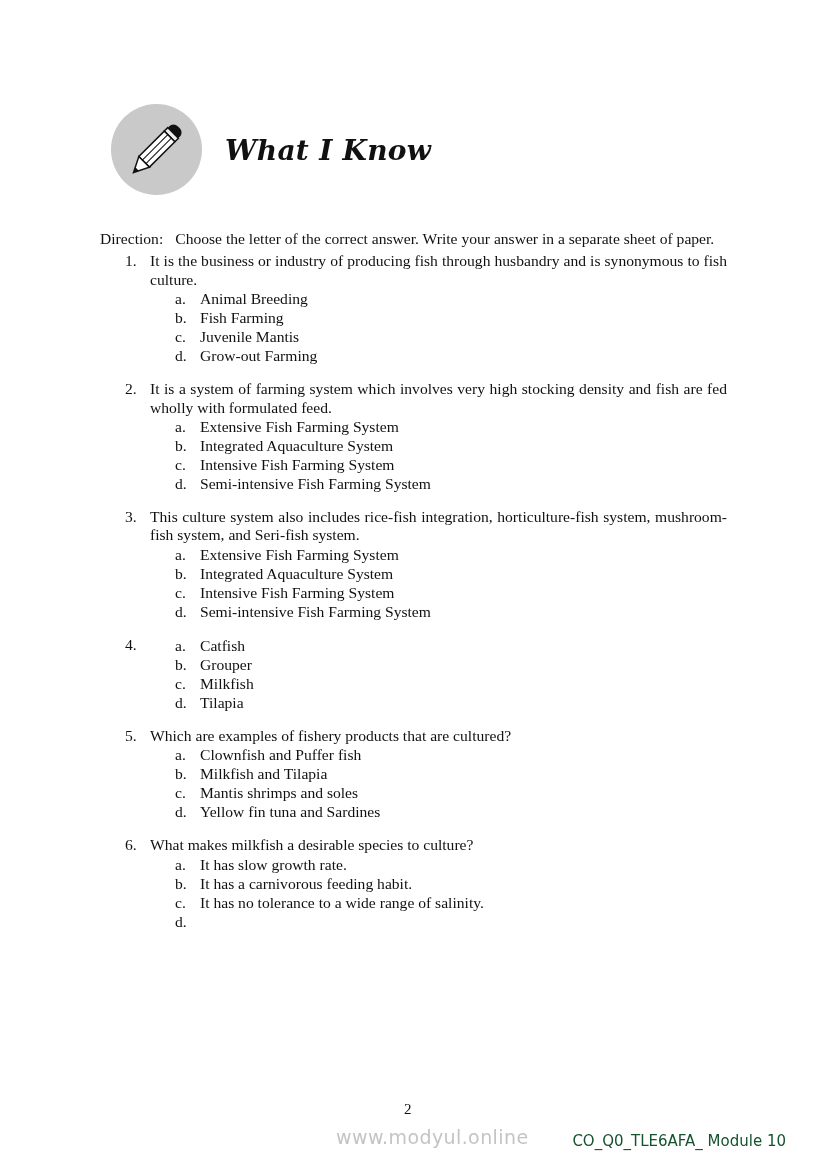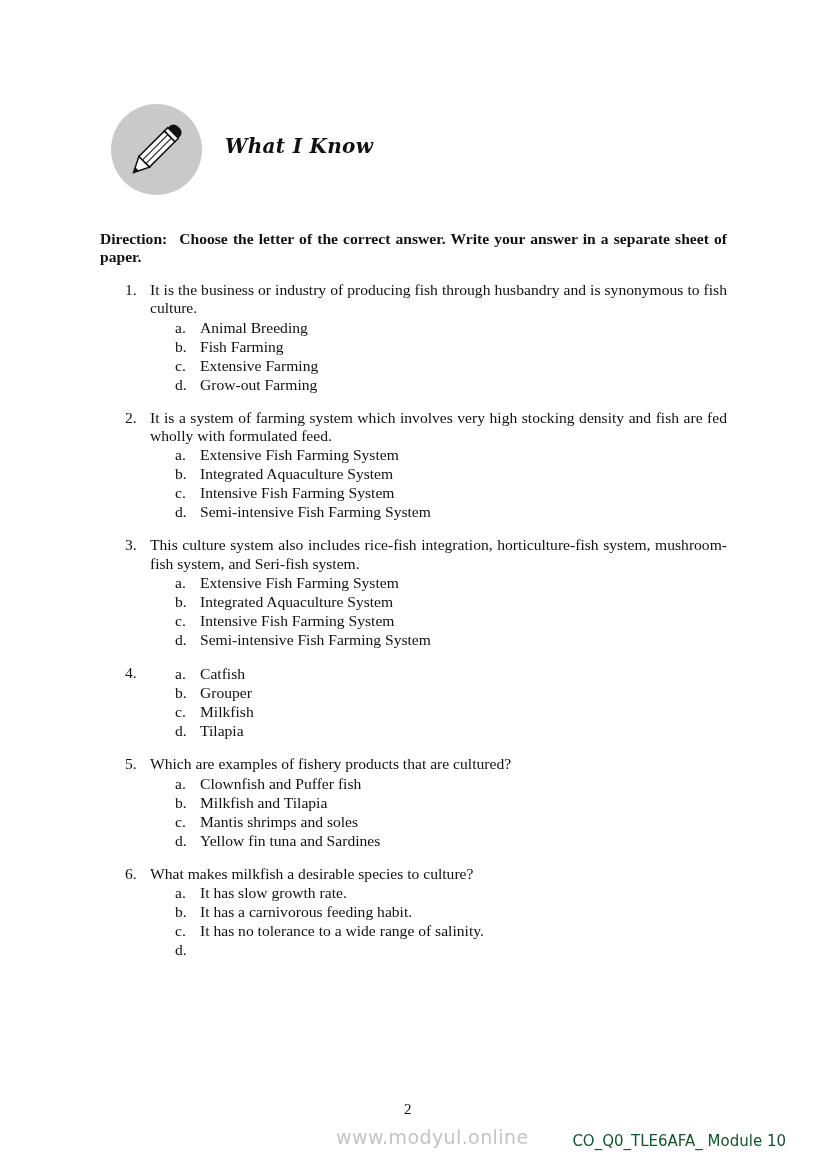--- a/index.html
+++ b/index.html
@@ -2,24 +2,24 @@
 <html><head>
   <meta charset="utf-8">
   <style>
     html, body { margin: 0; padding: 0; background: #ffffff; }
     body { width: 826px; height: 1169px; position: relative; overflow: hidden;
       font-family: "DejaVu Serif", "Liberation Serif", serif; color: #111; }
     .header { position: absolute; left: 111px; top: 104px; width: 400px; height: 92px; }
     .icon-circle { position: absolute; left: 0; top: 0; width: 91px; height: 91px; border-radius: 50%; background: #c9c9c9; }
     .icon-circle svg { position: absolute; left: 0; top: 0; }
     .title { position: absolute; left: 114px; top: 30px; font-family: "DejaVu Serif", serif;
-      font-weight: bold; font-style: italic; font-size: 20px; letter-spacing: 0.3px; color: #111; }
+      font-weight: bold; font-style: italic; font-size: 28px; letter-spacing: 0.3px; color: #111; }
     .content { position: absolute; left: 100px; top: 230px; width: 627px;
       font-family: "Liberation Serif", "DejaVu Serif", serif; font-size: 15.6px; line-height: 18.4px; }
-    .direction { text-align: justify; margin: 0 0 14px 0; font-weight: bold; }
+    .direction { text-align: justify; margin: 0 0 4px 0; }
     .direction .label { margin-right: 12px; }
     .question { position: relative; padding-left: 50px; margin-bottom: 15px; }
     .q-num { position: absolute; left: 25px; top: 0; }
     .q-text { text-align: justify; text-align-last: left; }
     .q4 .q-text { text-indent: -2px; }
     .options { list-style: none; margin: 0; padding: 0 0 0 25px; }
     .options li { position: relative; padding-left: 25px; height: 19px; line-height: 19px; }
     .opt-letter { position: absolute; left: 0; top: 0; }
     .footer-page { position: absolute; left: 404px; top: 1101px; font-family: "Liberation Serif", serif; font-size: 15px; }
     .footer-code { position: absolute; right: 40px; top: 1132px; font-family: "DejaVu Sans", sans-serif;
@@ -50,21 +50,21 @@
 <div class="content">
   <p class="direction"><span class="label">Direction:</span><span>Choose the letter of the correct answer. Write your answer in a separate sheet of paper.</span></p>
 
   <div id="questions">
       <div class="question q1">
         <span class="q-num">1.</span>
         <div class="q-text">It is the business or industry of producing fish through husbandry and is synonymous to fish culture.</div>
         <ul class="options">
           <li><span class="opt-letter">a.</span><span>Animal Breeding</span></li>
           <li><span class="opt-letter">b.</span><span>Fish Farming</span></li>
-          <li><span class="opt-letter">c.</span><span>Extensive Farming</span></li>
+          <li><span class="opt-letter">c.</span><span>Juvenile Mantis</span></li>
           <li><span class="opt-letter">d.</span><span>Grow-out Farming</span></li>
         </ul>
       </div>
       <div class="question q2">
         <span class="q-num">2.</span>
         <div class="q-text">It is a system of farming system which involves very high stocking density and fish are fed wholly with formulated feed.</div>
         <ul class="options">
           <li><span class="opt-letter">a.</span><span>Extensive Fish Farming System</span></li>
           <li><span class="opt-letter">b.</span><span>Integrated Aquaculture System</span></li>
           <li><span class="opt-letter">c.</span><span>Intensive Fish Farming System</span></li>

